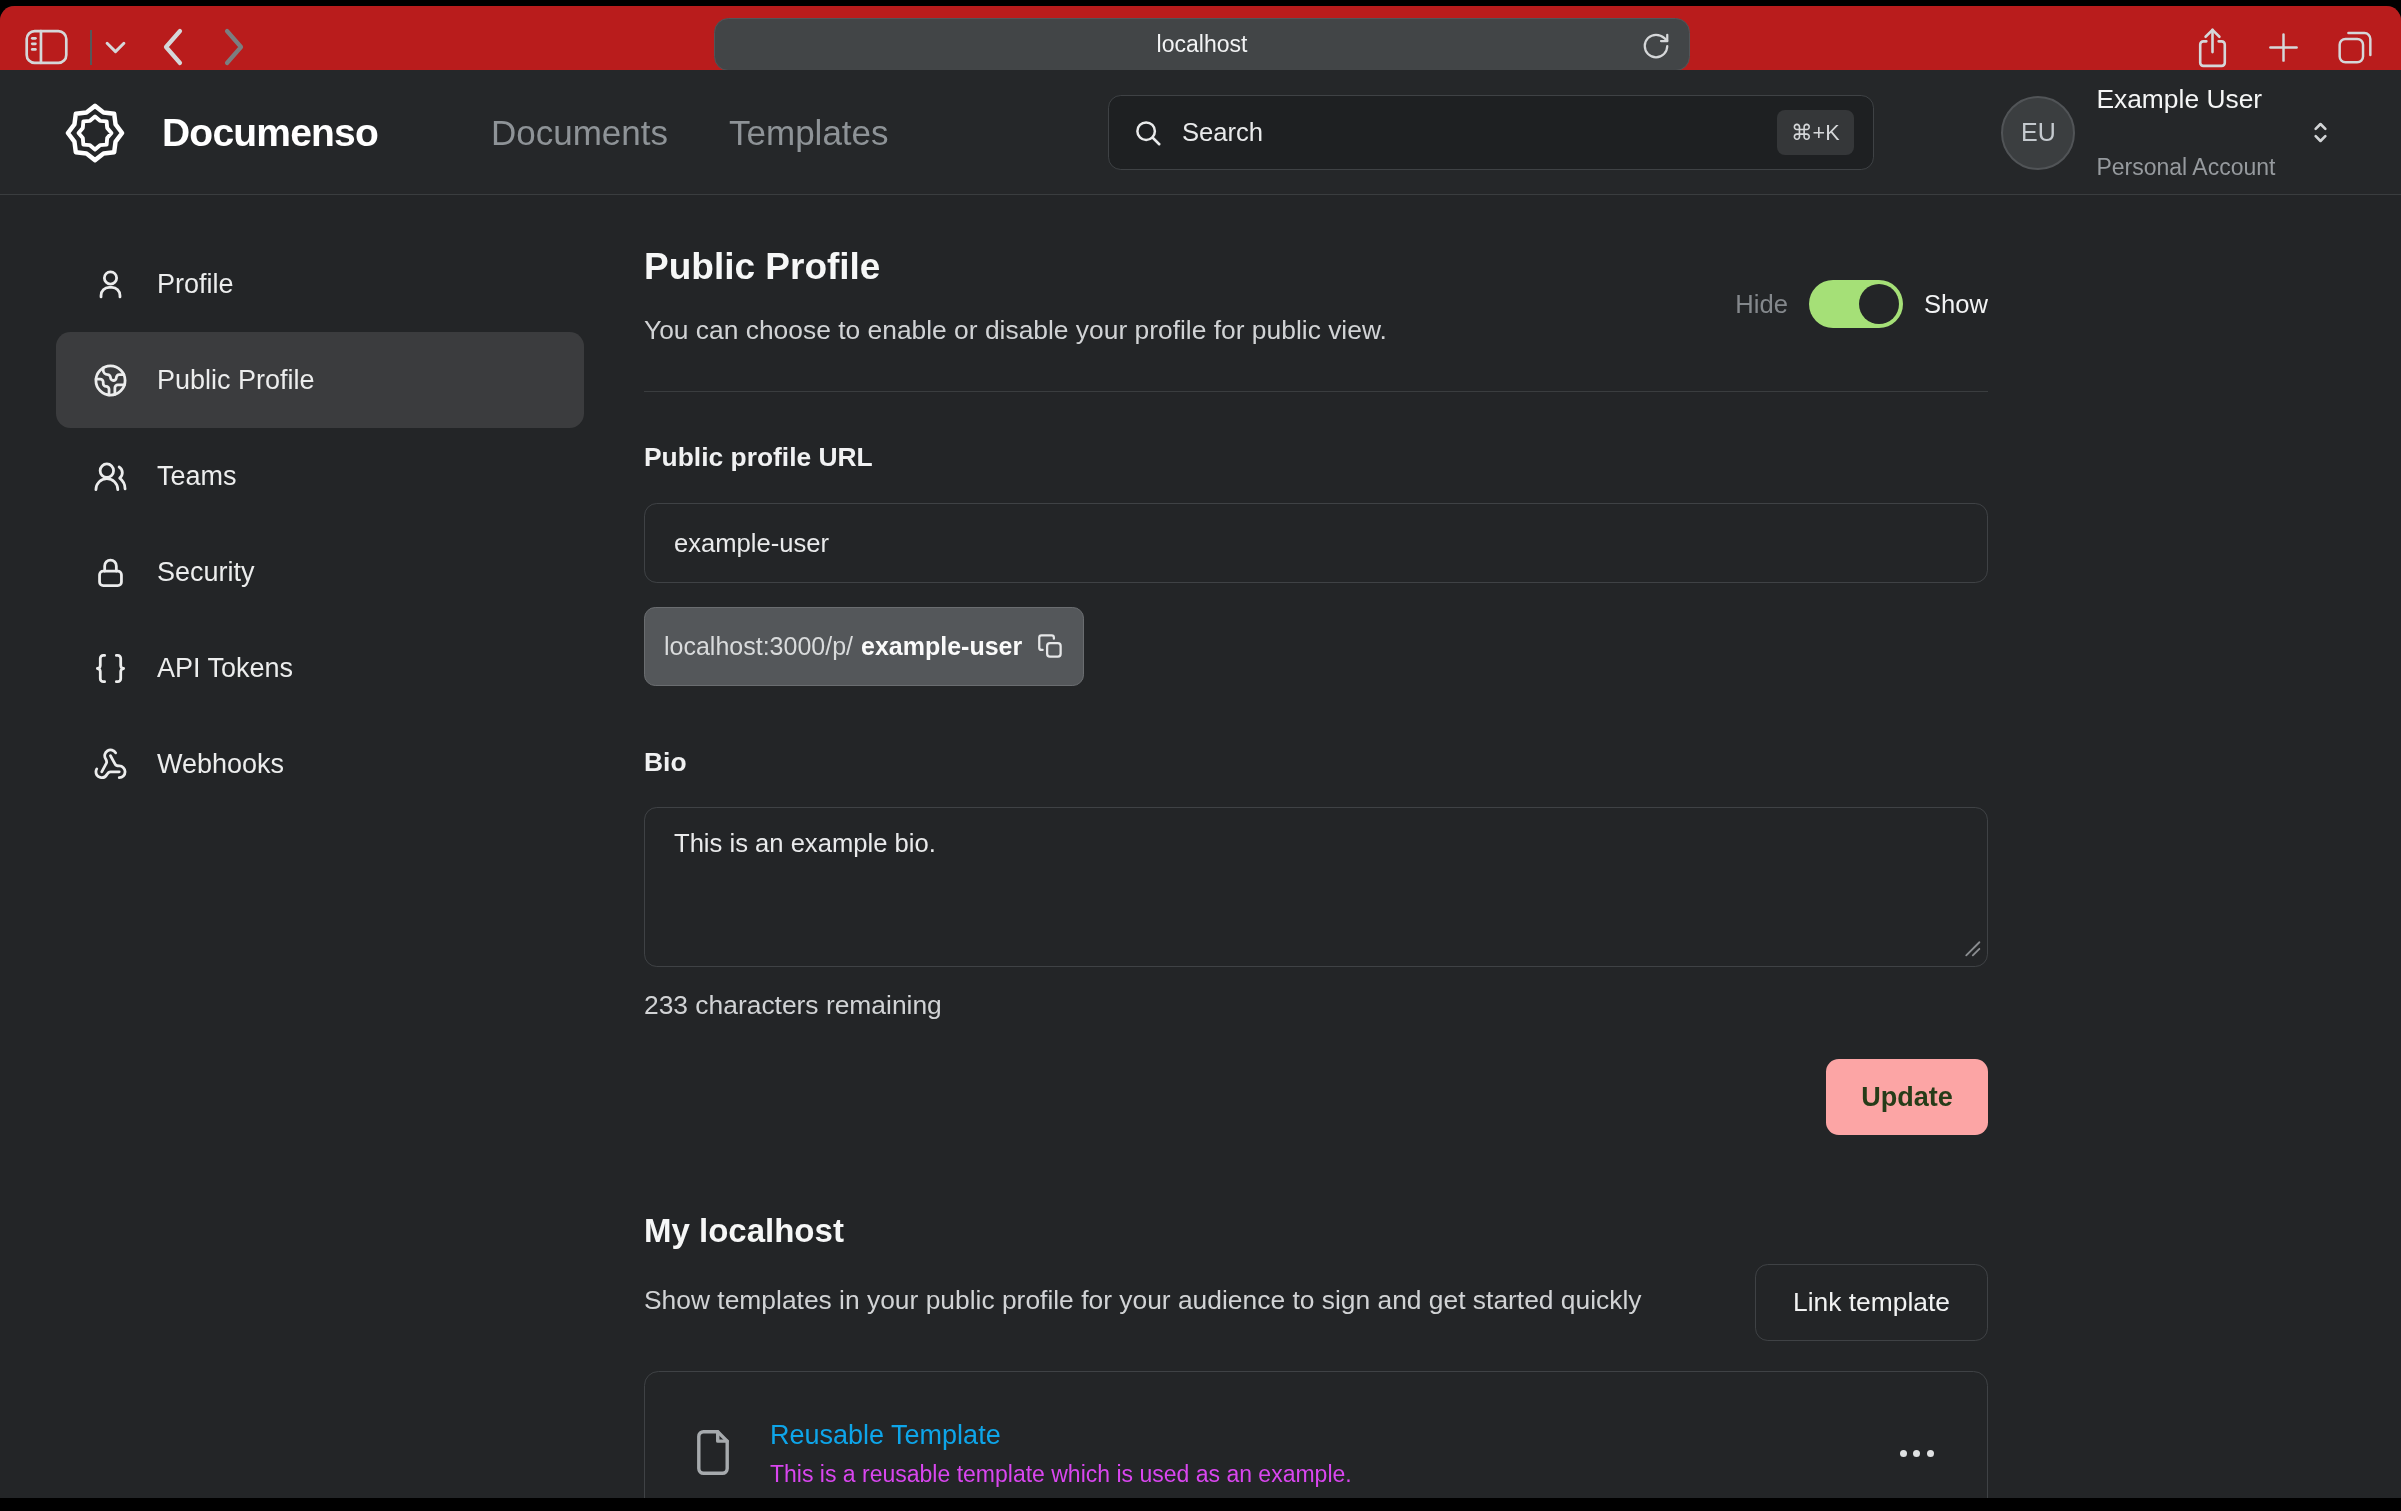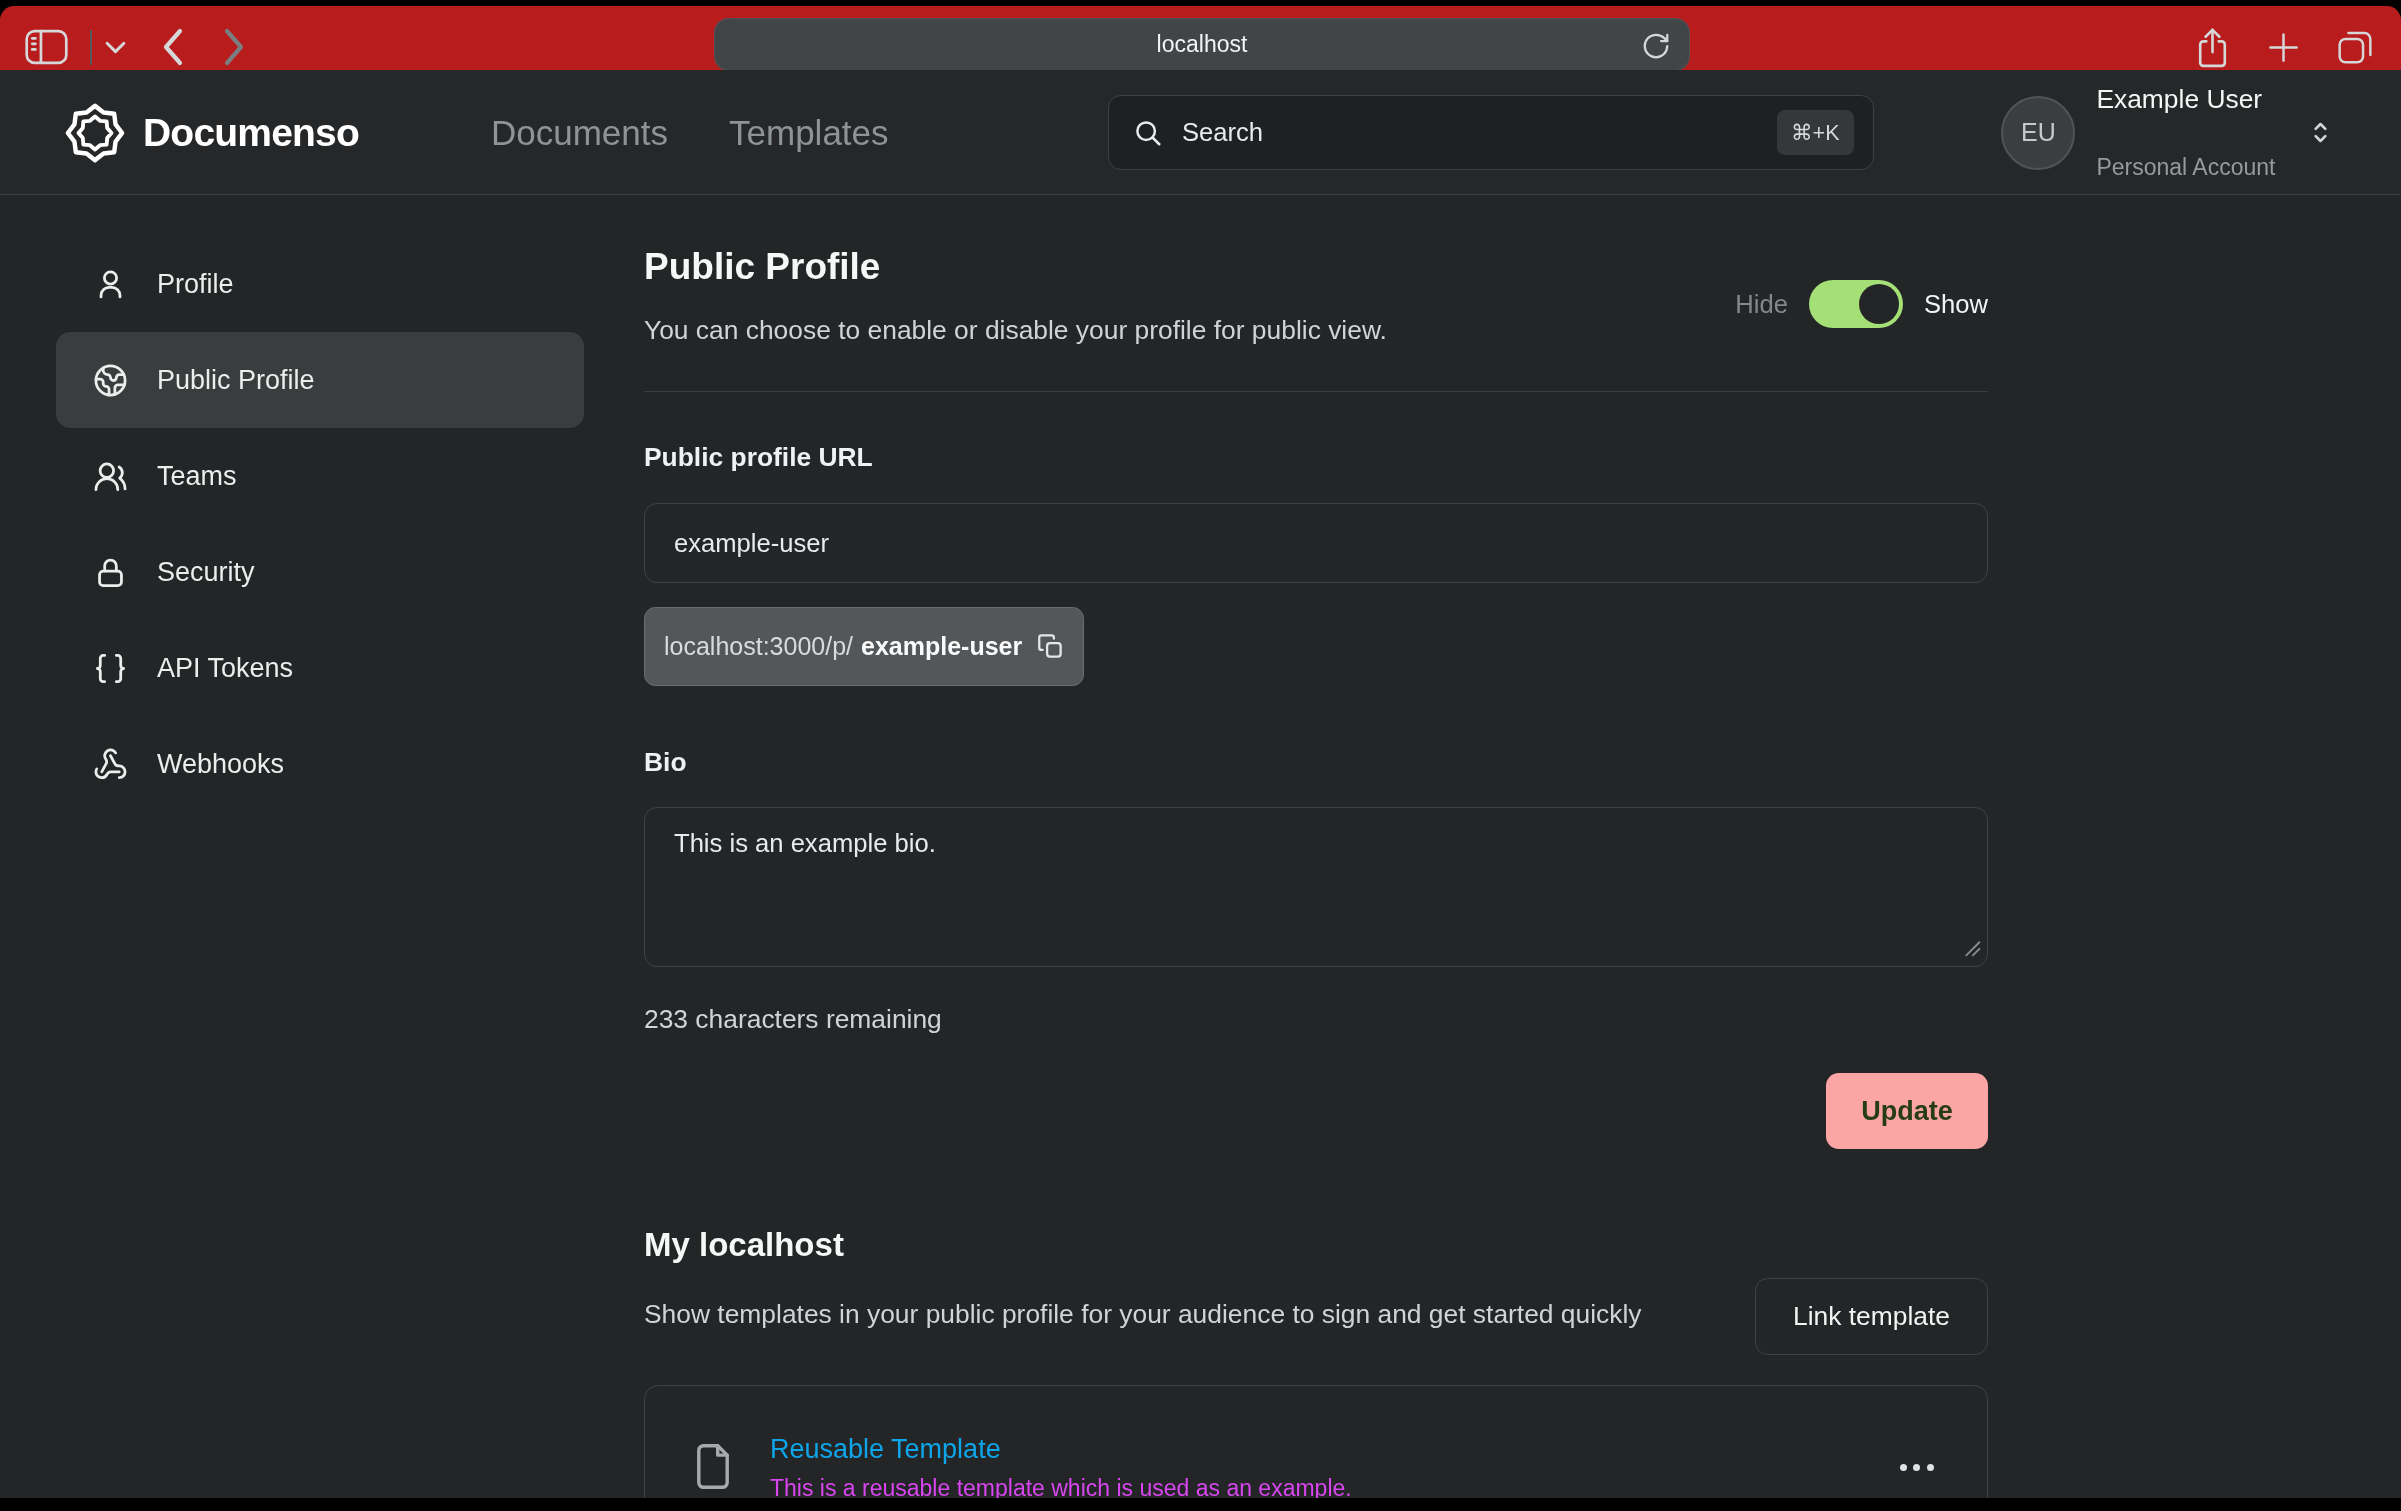--- a/index.html
+++ b/index.html
@@ -12,21 +12,21 @@
   .chrome-divider { width:1.6px; height:35px; background:#55585a; }
   .nav-arrow { display:flex; align-items:center; }
   .dim { color:#7b7e80; }
   .urlbar { position:absolute; left:714px; top:12px; width:976px; height:53px; background:#424547; border:1.6px solid #525558; border-radius:14.4px; display:flex; align-items:center; justify-content:center; }
   .urlbar-text { color:#f2f3f4; font-size:23px; }
   .urlbar-refresh { position:absolute; right:17.6px; top:11.2px; color:#d5d7d9; }
   .chrome-right { position:absolute; right:27px; top:0; height:82px; display:flex; align-items:center; gap:35px; color:#d5d7d9; }
 
   
   .appheader { position:relative; height:125px; background:#252729; border-bottom:1.6px solid #3a3d3f; }
-  .brand { position:absolute; left:64px; top:0; height:125px; display:flex; align-items:center; gap:17px; }
+  .brand { position:absolute; left:64px; top:0; height:125px; display:flex; align-items:center; gap:36px; }
   .brand-name { color:#ffffff; font-size:39px; font-weight:700; letter-spacing:-0.8px; }
   .topnav { position:absolute; left:491px; top:0; height:125px; display:flex; align-items:center; gap:61px; }
   .topnav a { color:#8e9397; font-size:35px; text-decoration:none; }
   .searchbox { position:absolute; left:1108px; top:25px; width:766px; height:75px; background:#1e2022; border:1.6px solid #3f4245; border-radius:12.8px; display:flex; align-items:center; padding:0 19px 0 24px; gap:19px; }
   .searchbox input { flex:1; background:transparent; border:none; outline:none; font-size:25.6px; color:#e9eaeb; font-family:"Liberation Sans", sans-serif; }
   .searchbox input::placeholder { color:#e9eaeb; opacity:1; }
   .kbd-badge { background:#353739; border-radius:8px; padding:9.6px 14.4px; font-size:21.6px; color:#d5d7d9; }
   .account { position:absolute; right:66px; top:0; height:125px; display:flex; align-items:center; gap:21px; }
   .avatar { width:74px; height:74px; border-radius:50%; background:#3b3e40; border:2.4px solid #515457; display:flex; align-items:center; justify-content:center; color:#c4c9ce; font-size:25px; }
   .account-name { color:#f5f6f6; font-size:26.4px; margin-bottom:6.4px; }
@@ -52,21 +52,21 @@
   .divider { margin-top:45px; border:none; border-top:1.6px solid #3a3d3f; }
   .field-label { margin-top:50px; color:#f0f1f2; font-size:26.4px; font-weight:700; }
   .text-input { margin-top:30px; width:100%; height:80px; background:transparent; border:1.6px solid #3f4245; border-radius:12.8px; color:#e9eaeb; font-size:25.6px; padding:0 29px; outline:none; font-family:"Liberation Sans", sans-serif; }
   .url-pill { margin-top:24px; display:inline-flex; align-items:center; gap:14.4px; background:#54575a; border:1.6px solid #6a6d70; border-radius:11.2px; padding:24px 19px; cursor:pointer; }
   .url-pill .prefix { color:#d9dbdc; font-size:25px; }
   .url-pill .slug { color:#fafafa; font-size:25px; font-weight:700; margin-left:-6.4px; }
   .url-pill svg { color:#e6e7e8; }
   .bio-wrap { position:relative; margin-top:29px; }
   textarea.bio { width:100%; height:160px; background:transparent; border:1.6px solid #3f4245; border-radius:12.8px; color:#e9eaeb; font-size:25.6px; padding:21px 29px; resize:none; outline:none; font-family:"Liberation Sans", sans-serif; }
   .resize-handle { position:absolute; right:6.4px; bottom:9.6px; color:#8a8d90; }
-  .remaining { margin-top:34px; color:#d1d3d5; font-size:26.4px; }
+  .remaining { margin-top:20px; color:#d1d3d5; font-size:26.4px; }
   .update-row { margin-top:38px; display:flex; justify-content:flex-end; }
   .update-btn { width:162px; height:76px; background:#fca5a5; border:none; border-radius:12.8px; color:#263c19; font-size:27px; font-weight:700; cursor:pointer; font-family:"Liberation Sans", sans-serif; }
   h2 { margin-top:77px; color:#f6f7f7; font-size:33px; font-weight:700; }
   .templates-head { position:relative; margin-top:30px; }
   .templates-desc { width:1072px; color:#d1d3d5; font-size:26.4px; line-height:1.55; }
   .link-template-btn { position:absolute; right:0; top:-16px; height:77px; padding:0 37px; background:transparent; border:1.6px solid #3f4245; border-radius:12.8px; color:#f2f3f3; font-size:26.4px; cursor:pointer; font-family:"Liberation Sans", sans-serif; }
   .template-card { margin-top:50px; height:165px; border:1.6px solid #3f4245; border-radius:14.4px; display:flex; align-items:center; padding:0 45px; gap:34px; }
   .template-icon { color:#a6aaad; flex:0 0 auto; }
   .template-title { color:#0ea5e9; font-size:27px; margin-bottom:9.6px; }
   .template-desc { color:#d946ef; font-size:23px; }

